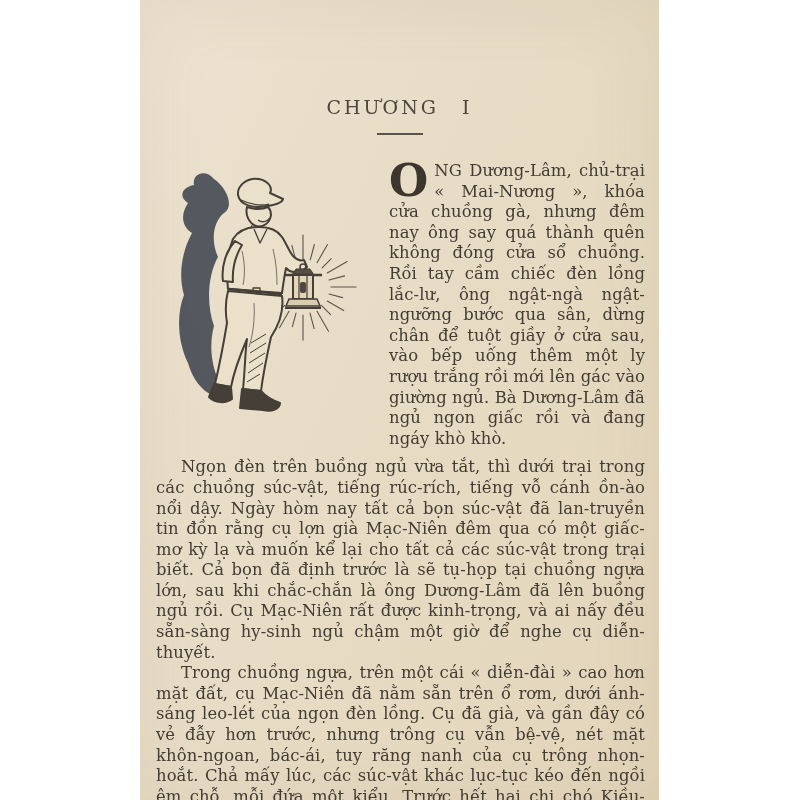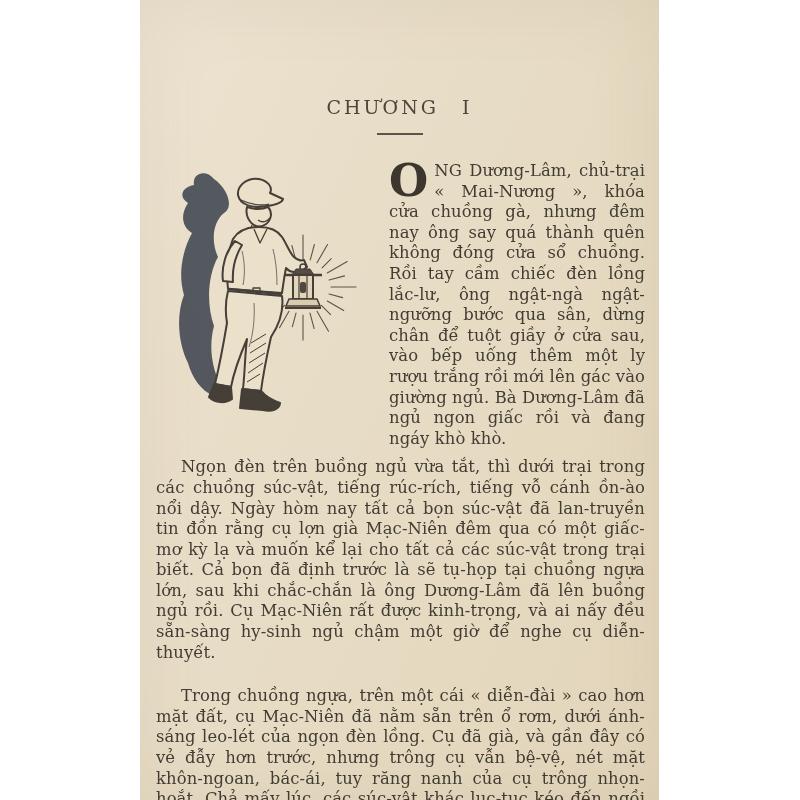--- a/index.html
+++ b/index.html
@@ -25,21 +25,21 @@
     color:#423c33;font-size:16.4px;line-height:20.6px;
     text-align:justify;letter-spacing:0.1px;
   }
   .illustration{
     float:left;width:226px;height:258px;
     margin:2px 7px 10px 0;
   }
   .illustration svg{display:block;width:100%;height:100%;}
   p{margin:0;}
   .p1{margin-bottom:8px;}
-  .p2{margin-bottom:23px;}
+  .p2{margin-bottom:0;}
   .indent{text-indent:25px;}
   .dropcap{
     float:left;font-size:45px;line-height:37px;font-weight:bold;
     margin:1px 6px 0 0;color:#3c362e;
   }
 </style>
 </head>
 <body>
 
 <div class="canvas">

